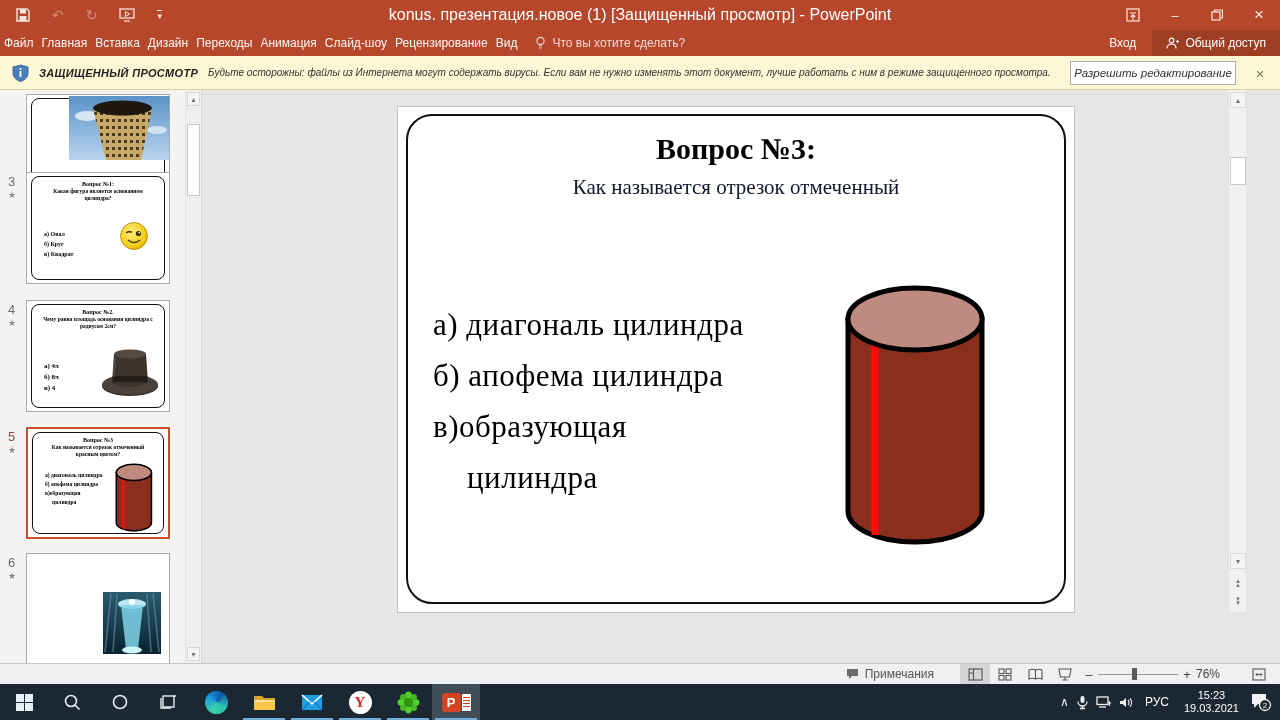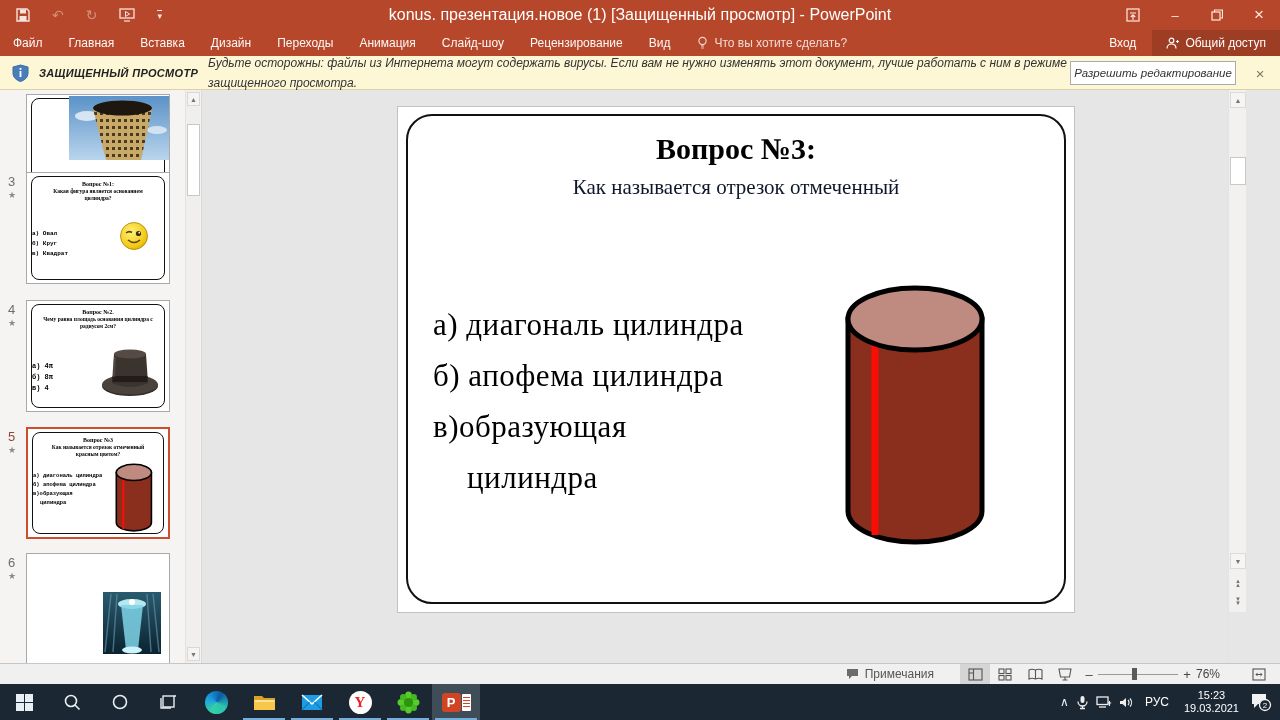--- a/index.html
+++ b/index.html
@@ -12,48 +12,48 @@
   .qat { display:flex; align-items:center; gap:22px; padding-left:16px; width:210px; }
   .qat .ic { color:#f6e4dd; font-size:14px; line-height:1; }
   .qat .dim { opacity:.45; }
   .win-title { position:absolute; left:0; right:0; text-align:center; color:#fff; font-size:16px; pointer-events:none; }
   .win-controls { position:absolute; right:0; top:0; height:30px; display:flex; }
   .win-btn { width:42px; height:30px; display:flex; align-items:center; justify-content:center; color:#fde9e3; font-size:13px; }
   .win-btn.close { font-size:17px; }
 
   
   .ribbon { position:absolute; left:0; top:30px; width:1280px; height:26px; background:#b7472a; display:flex; align-items:center; color:rgba(255,255,255,.97); font-size:12px; }
-  .rtab { padding:0 13px; height:26px; display:flex; align-items:center; white-space:nowrap; }
+  .rtab { padding:0 4px; height:26px; display:flex; align-items:center; white-space:nowrap; }
   .tellme { display:flex; align-items:center; gap:6px; margin-left:14px; color:rgba(255,255,255,.8); }
   .ribbon-right { position:absolute; right:0; top:0; height:26px; display:flex; align-items:center; }
   .signin { padding:0 16px; color:#fff; }
   .share { height:26px; display:flex; align-items:center; gap:6px; padding:0 14px; background:rgba(0,0,0,.14); color:#fff; }
 
   
   .protbar { position:absolute; left:0; top:56px; width:1280px; height:34px; background:#fdf7d6; border-bottom:1px solid #d9d2a8; display:flex; align-items:center;font-style:italic; }
   .shield { margin:0 10px 0 12px; flex:0 0 auto; }
   .prot-label { font-size:11px; font-weight:bold; color:#222; letter-spacing:.3px; white-space:nowrap; margin-right:10px; }
-  .prot-msg { font-size:12px; color:#333; line-height:20px; width:866px; }
+  .prot-msg { font-size:10px; color:#333; line-height:14px; width:866px; }
   .prot-btn { position:absolute; right:44px; top:5px; width:166px; height:24px; background:#fff; border:1px solid #ababab; font-size:11.5px; color:#333; display:flex; align-items:center; justify-content:center; }
   .prot-close { position:absolute; right:8px; top:5px; width:24px; height:24px; display:flex; align-items:center; justify-content:center; color:#7a7a5a; font-size:15px; }
 
   
   .workspace { position:absolute; left:0; top:90px; width:1280px; height:573px; background:#e6e6e6; }
 
   
   .thumbpanel { position:absolute; left:0; top:0; width:202px; height:573px; background:#f5f4f3; border-right:1px solid #d8d8d8; overflow:hidden; }
   .thumb-row { position:absolute; left:0; width:186px; }
   .thumb-num { position:absolute; left:8px; top:2px; font-size:13px; color:#6d6d6d; }
   .thumb-star { position:absolute; left:8px; top:18px; font-size:9px; color:#8a8a8a; }
   .thumb { position:absolute; left:26px; top:0; width:144px; height:112px; background:#fff; border:1px solid #a9a9a9; }
   .thumb.sel { border:2px solid #cb4e2d; }
   .mini-frame { position:absolute; left:4px; top:3px; right:4px; bottom:3px; border:1px solid #111; border-radius:8px; font-family:"Liberation Serif", serif; }
   .mini-title { text-align:center; font-weight:bold; font-size:6px; margin-top:4px; }
   .mini-q { text-align:center; font-size:5.5px; line-height:7px; padding:1px 8px 0; font-weight:bold; }
-  .mini-opts { position:absolute; left:0; font-size:6px; line-height:10px; font-weight:bold;font-family:Liberation Mono, monospace; }
+  .mini-opts { position:absolute; left:12px; font-size:6px; line-height:10px; font-weight:bold; }
   .mini-opts.big { font-size:7px; line-height:11px; }
   .mini-art { position:absolute; }
   .tp-scroll { position:absolute; right:1px; top:0; width:15px; height:573px; background:#f0efee; border-left:1px solid #e3e2e1; }
   .tp-up, .tp-down { position:absolute; left:1px; width:13px; height:14px; background:#f5f4f3; border:1px solid #d9d8d7; color:#777; font-size:7px; display:flex; align-items:center; justify-content:center; }
   .tp-thumbbar { position:absolute; left:1px; top:34px; width:13px; height:72px; background:#fff; border:1px solid #c9c8c7; }
 
   
   .slidearea { position:absolute; left:203px; top:0; width:1050px; height:573px; }
   .canvas { position:absolute; left:195px; top:17px; width:676px; height:505px; background:#fff; box-shadow:0 0 0 1px #c2c2c2; }
   .frame { position:absolute; left:8px; top:7px; right:8px; bottom:8px; border:2px solid #111; border-radius:26px; }

